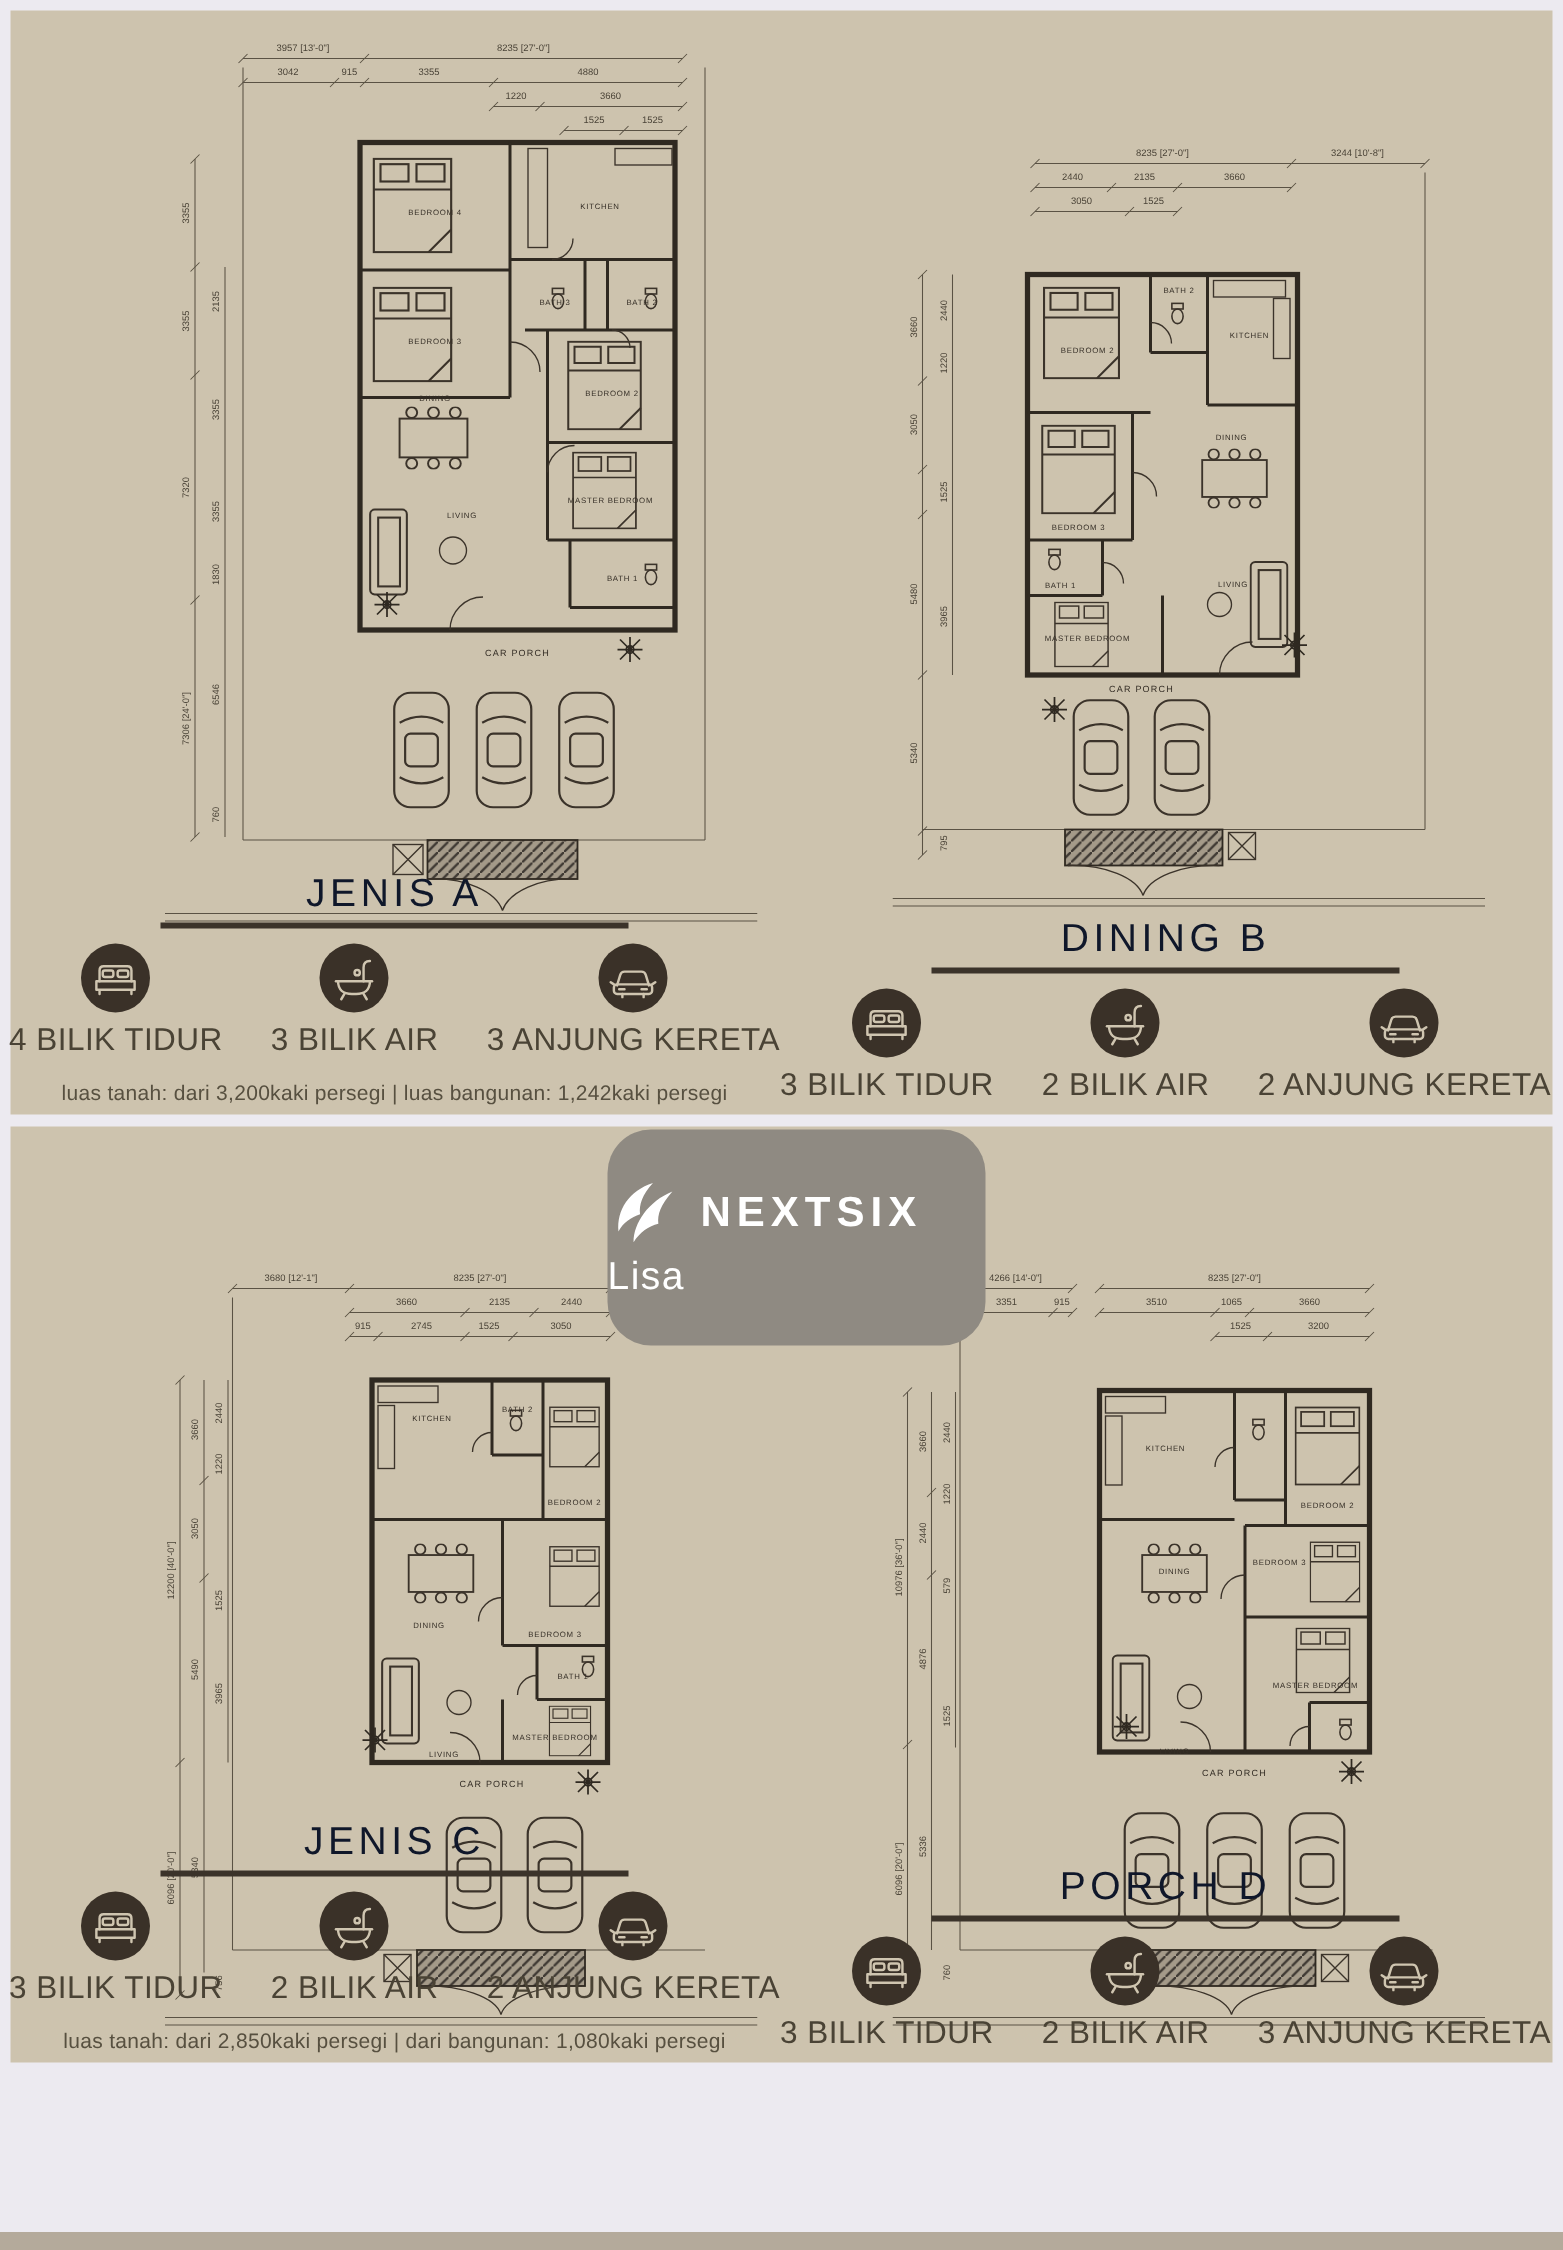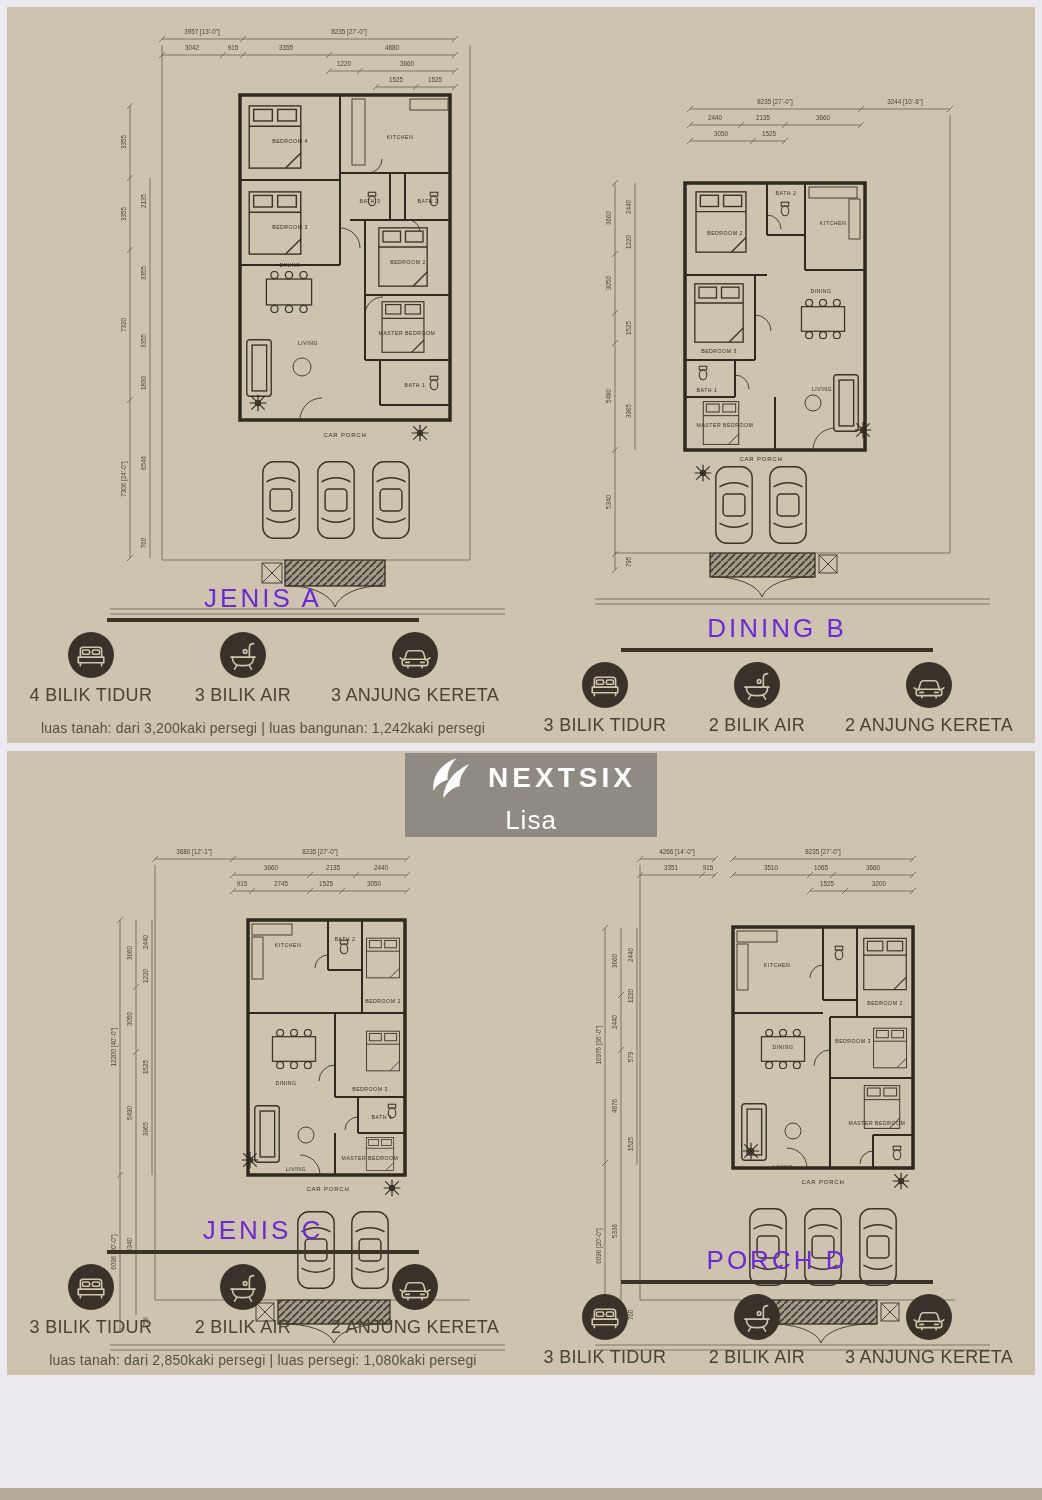--- a/index.html
+++ b/index.html
@@ -10,31 +10,31 @@
     overflow:hidden;
   }
   .panel{position:absolute;left:7px;width:1028px;background:#cdc3ae;}
   #panel-top{top:7px;height:736px;}
   #panel-bottom{top:751px;height:624px;}
   .unit{position:absolute;top:0;height:100%;}
   .u-left{left:0;width:512px;}
   .u-right{left:512px;width:516px;}
   .plan-svg{position:absolute;}
   .unit-bottom{position:absolute;left:0;right:0;bottom:7px;display:flex;flex-direction:column;align-items:center;}
-  .plan-title{font-size:26px;letter-spacing:3px;color:#6d28d9;}
+  .plan-title{font-size:26px;letter-spacing:3px;color:#0f172a;}
   .rule{width:312px;height:4px;background:#3b332a;margin:4px 0 10px 0;}
   .features{display:flex;gap:24px;align-items:flex-start;}
   .feature{display:flex;flex-direction:column;align-items:center;gap:7px;min-width:128px;}
   .icon-circle{width:46px;height:46px;border-radius:50%;background:#3a3128;display:flex;align-items:center;justify-content:center;}
   .icon-circle svg{width:34px;height:34px;stroke:#cfc5b0;fill:none;stroke-width:2.3;stroke-linecap:round;stroke-linejoin:round;}
-  .feature-label{font-size:18px;color:#4a4335;letter-spacing:.3px;white-space:nowrap;}
+  .feature-label{font-size:21px;color:#4a4335;letter-spacing:.3px;white-space:nowrap;}
   .specs{font-size:14px;color:#575040;margin-top:14px;letter-spacing:.2px;}
   .bottom-bar{position:absolute;left:0;top:1488px;width:1042px;height:12px;background:#b4aa9b;}
-  .logo-box{position:absolute;left:405px;top:753px;width:252px;height:84px;background:#8f8a82;
-    display:flex;flex-direction:column;align-items:center;justify-content:center;gap:4px;z-index:5;}
+  .logo-box{position:absolute;left:405px;top:753px;width:252px;height:144px;background:#8f8a82;
+    display:flex;flex-direction:column;align-items:flex-start;justify-content:center;gap:4px;z-index:5;border-radius:29px;}
   .logo-row{display:flex;align-items:center;gap:10px;}
   .logo-row svg{width:52px;height:46px;}
   .brand{color:#ffffff;font-size:28px;letter-spacing:4px;font-weight:600;}
   .agent{color:#ffffff;font-size:26px;letter-spacing:1px;}
   
   .w3{stroke:#2f2921;stroke-width:3.5;fill:none;}
   .w2{stroke:#2f2921;stroke-width:2;fill:none;}
   .f{stroke:#3b332a;stroke-width:.9;fill:none;}
   .dl{stroke:#5a5244;stroke-width:.7;fill:none;}
   .dt{font-size:6.3px;fill:#4a4337;text-anchor:middle;}
@@ -462,21 +462,21 @@
         </div>
         <div class="feature">
           <span class="icon-circle">
               <svg viewBox="0 0 48 48">
                 <use href="#i-car"></use>
               </svg>
             </span>
           <span class="feature-label">2 ANJUNG KERETA</span>
         </div>
       </div>
-      <div class="specs">luas tanah: dari 2,850kaki persegi | luas persegi: 1,080kaki persegi</div>
+      <div class="specs">luas tanah: dari 2,850kaki persegi | dari bangunan: 1,080kaki persegi</div>
     </div>
   </div>
 
   <div class="unit u-right">
     <svg class="plan-svg" style="left:76px;top:84px;width:395px;height:520px" viewBox="0 0 395 520">
       <g>
         <line class="dl" x1="45" y1="24" x2="120" y2="24"></line>
         <line class="dl" x1="138" y1="24" x2="318" y2="24"></line>
         <path class="dl" d="M42,27 l6,-6 M117,27 l6,-6 M135,27 l6,-6 M315,27 l6,-6"></path>
         <text class="dt" x="82" y="19">4266 [14'-0"]</text>

